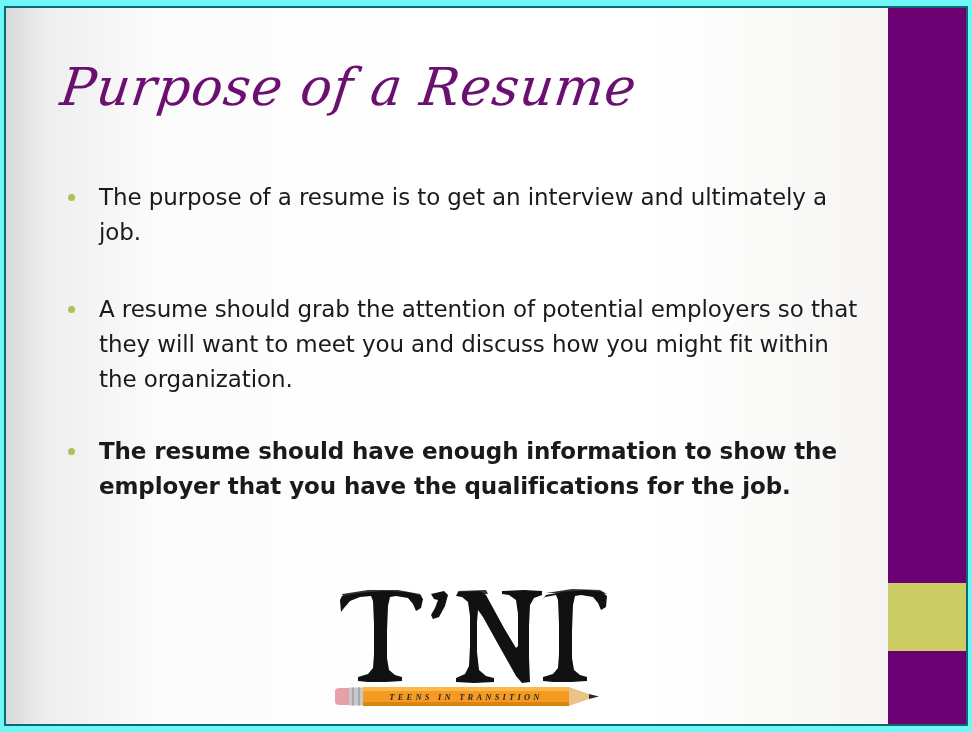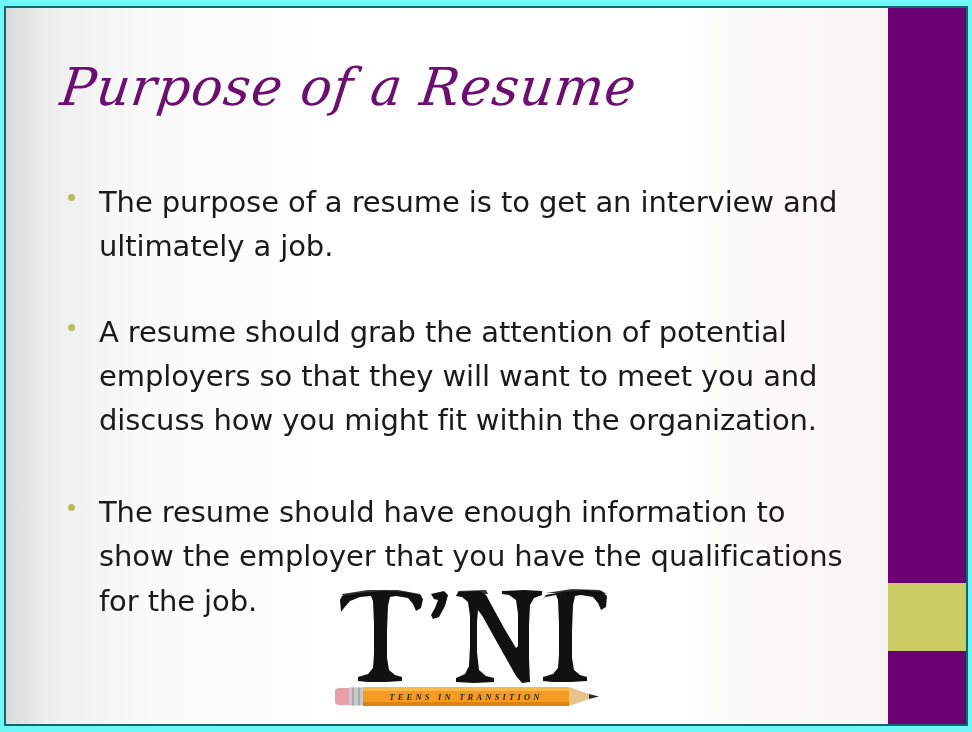--- a/index.html
+++ b/index.html
@@ -118,28 +118,28 @@
     height: 7px;
     border-radius: 50%;
     background: #B5BC5E;
     margin-top: 14px;
     margin-right: 24px;
   }
   .bullet-text {
     flex: 1 1 auto;
     color: #1a1a1a;
     font-family: "DejaVu Sans", sans-serif;
-    font-size: 29px;
+    font-size: 23px;
     line-height: 1.52;
     letter-spacing: -0.1px;
   }
   .bullet-row:nth-child(1) .bullet-text { width: 760px; }
-  .bullet-row:nth-child(2) { margin-bottom: 48px; }
+  .bullet-row:nth-child(2) { margin-bottom: 37px; }
   .bullet-row:nth-child(2) .bullet-text { width: 762px; }
-  .bullet-row:nth-child(3) .bullet-text { width: 700px; }
+  .bullet-row:nth-child(3) .bullet-text { width: 700px; font-weight: bold; }
 
   
   .logo {
     position: absolute;
     left: 322px;
     top: 578px;
     width: 280px;
     height: 130px;
     font-style: italic;
   }

